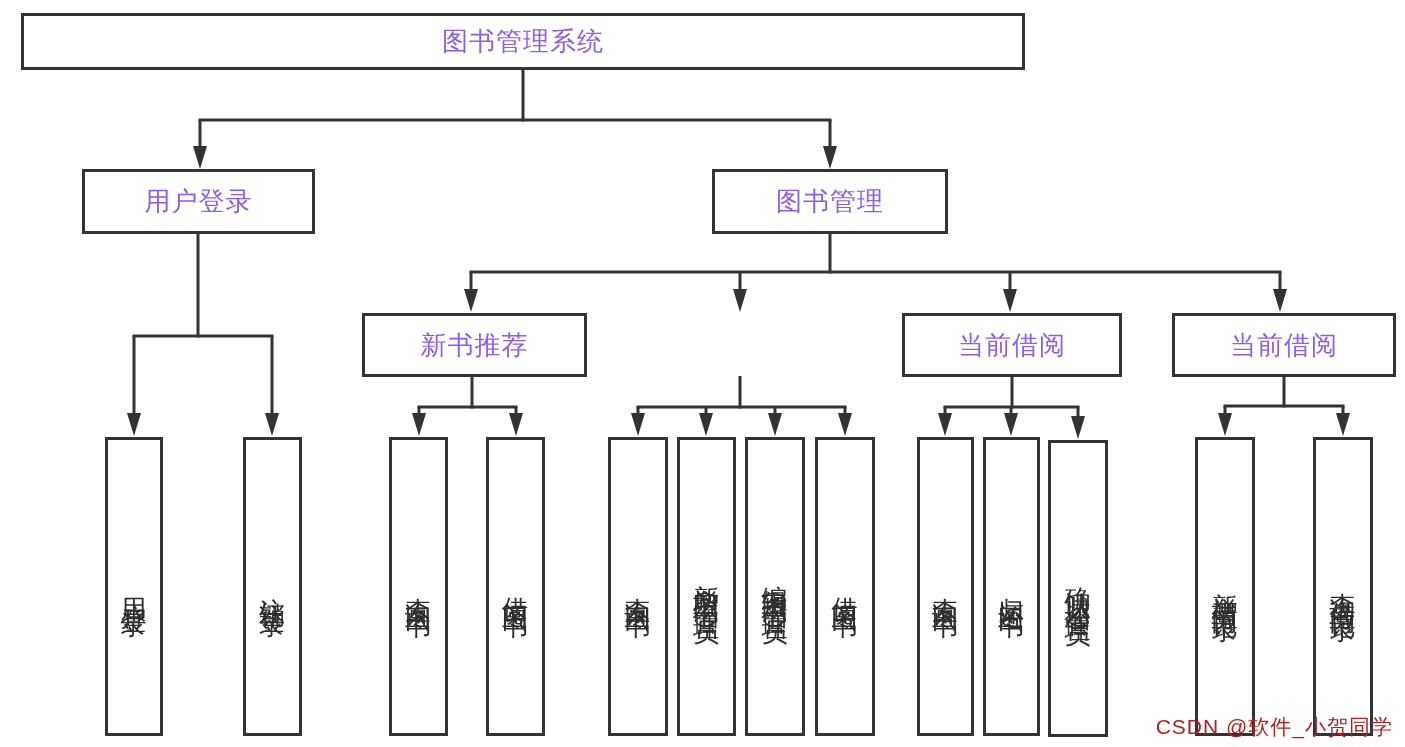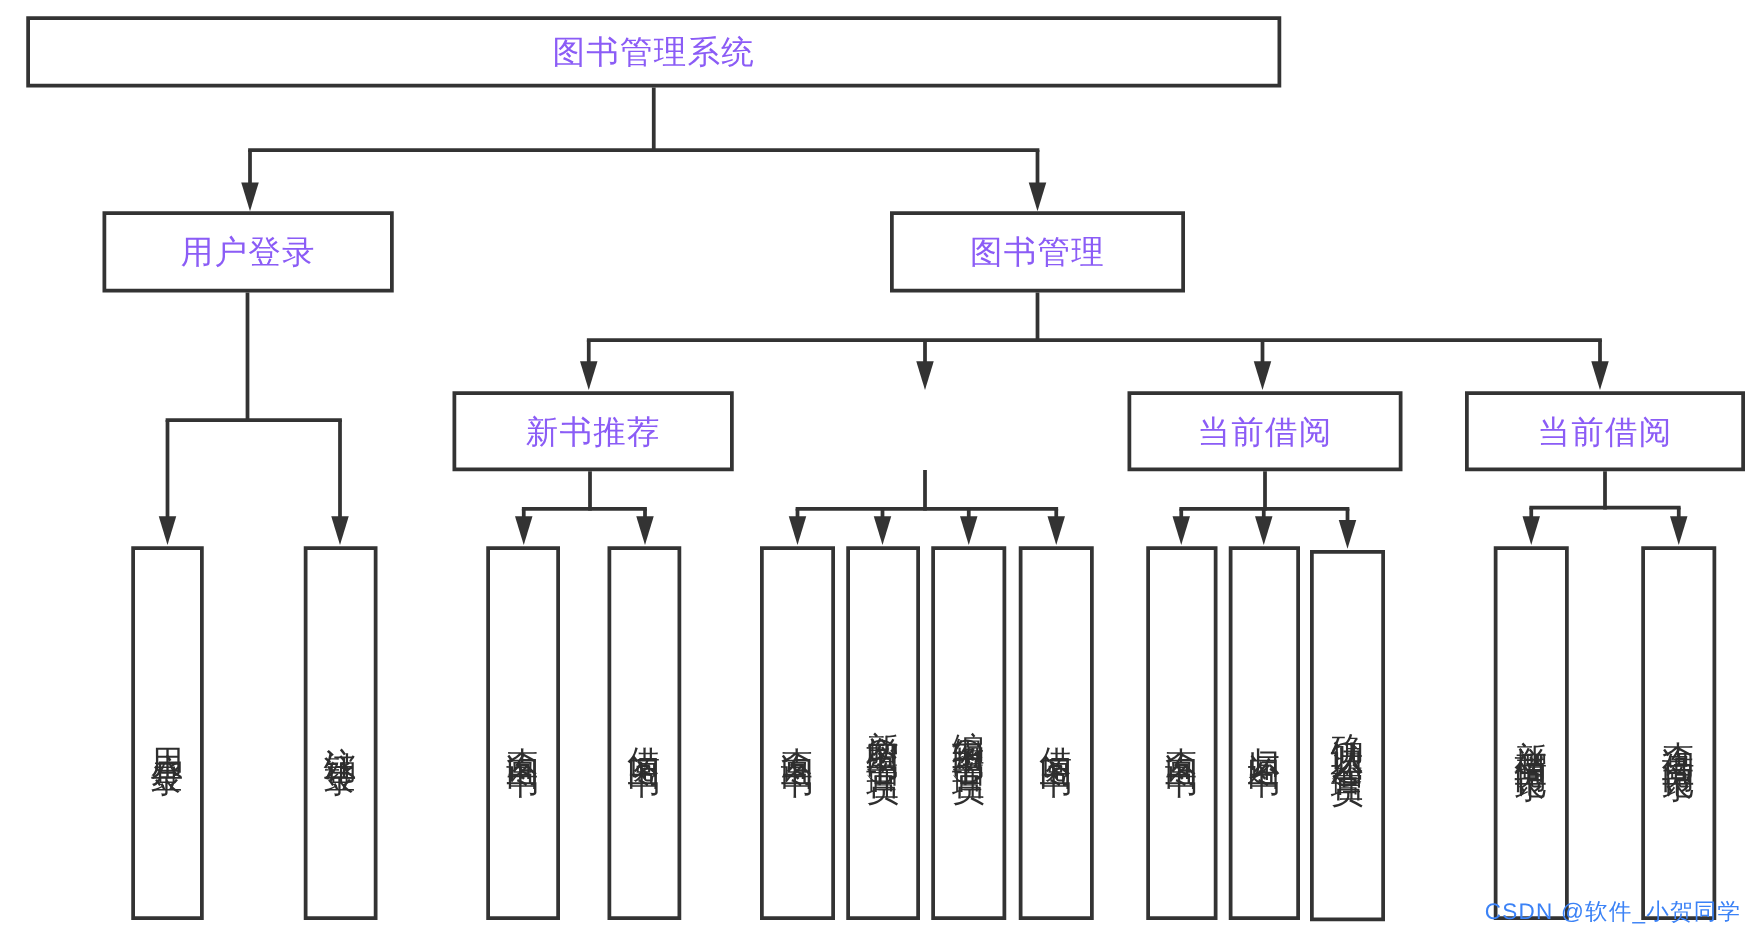--- a/index.html
+++ b/index.html
@@ -33,21 +33,21 @@
   .leaf .vtext {
     writing-mode: vertical-rl;
     text-orientation: mixed;
     font-size: 26px; color: #2e2e2e;
     letter-spacing: 5px; line-height: 1;
     white-space: nowrap;
   }
   .watermark {
     position: absolute; z-index: 3;
     right: 12px; bottom: 6px;
-    font-size: 18px; color: #3b82f6; letter-spacing: 1px;
+    font-size: 21px; color: #b91c1c; letter-spacing: 1px;
     white-space: nowrap;
   }
 </style>
 </head>
 <body>
 
 <div class="canvas">
 
   <svg class="connectors" width="1405" height="747" viewBox="0 0 1405 747">
 

